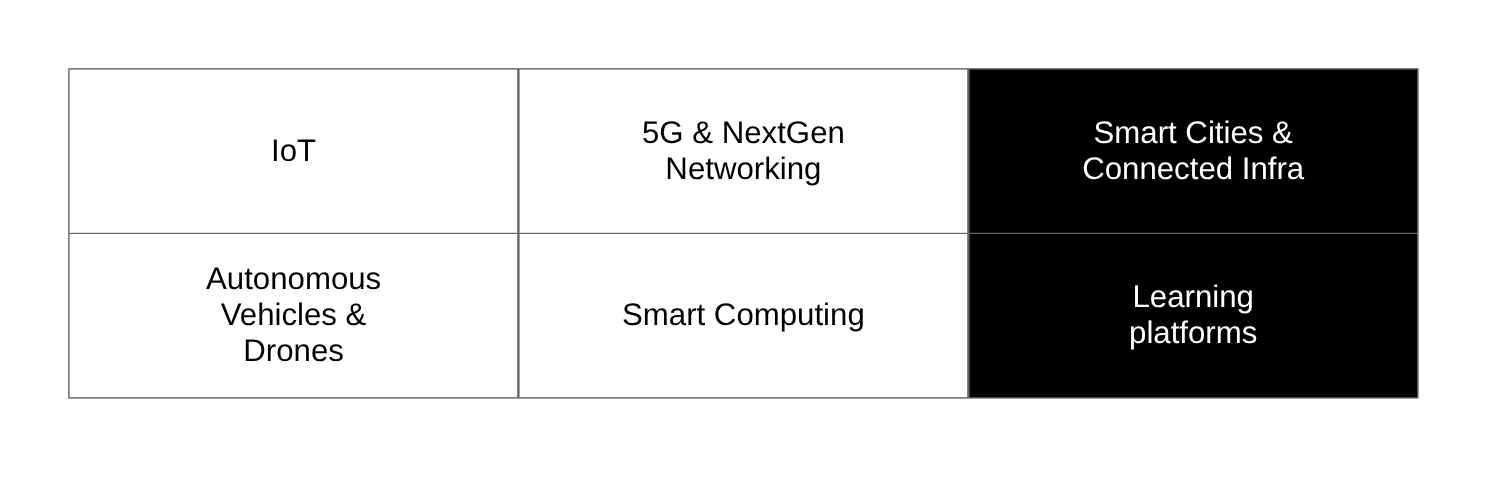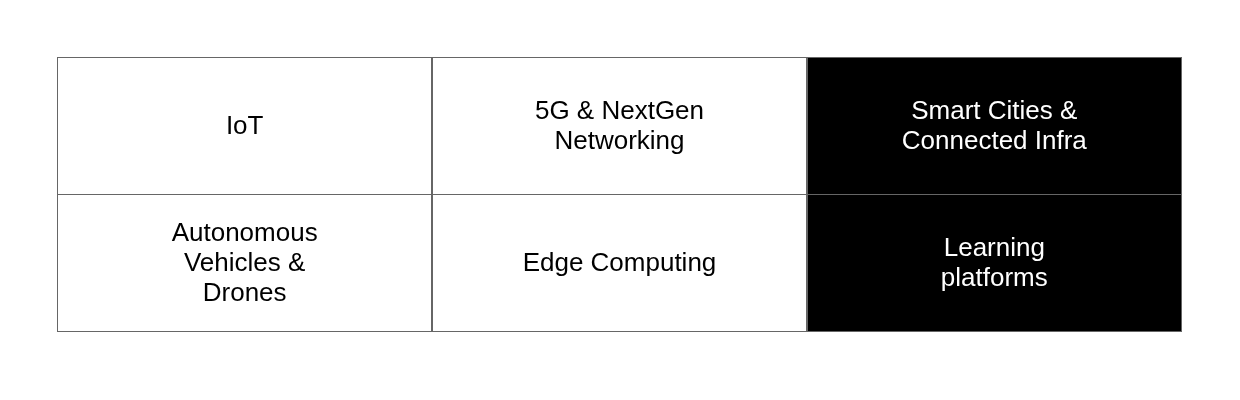--- a/index.html
+++ b/index.html
@@ -60,16 +60,16 @@
 
 <div class="tech-grid">
   <div class="cell light">IoT</div>
   <div class="cell light">5G &amp; NextGen
 Networking</div>
   <div class="cell dark">Smart Cities &amp;
 Connected Infra</div>
   <div class="cell light">Autonomous
 Vehicles &amp;
 Drones</div>
-  <div class="cell light">Edge Computing</div>
+  <div class="cell light">Smart Computing</div>
   <div class="cell dark">Learning
 platforms</div>
 </div>
 
 </body></html>

